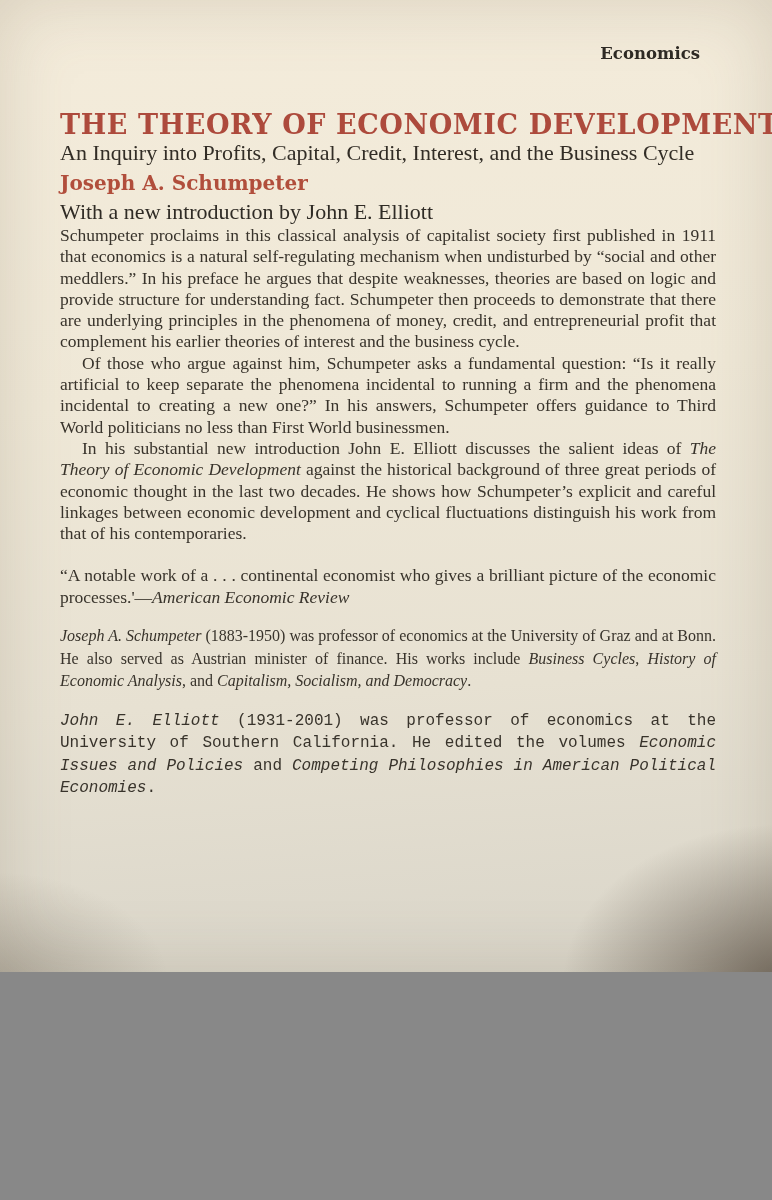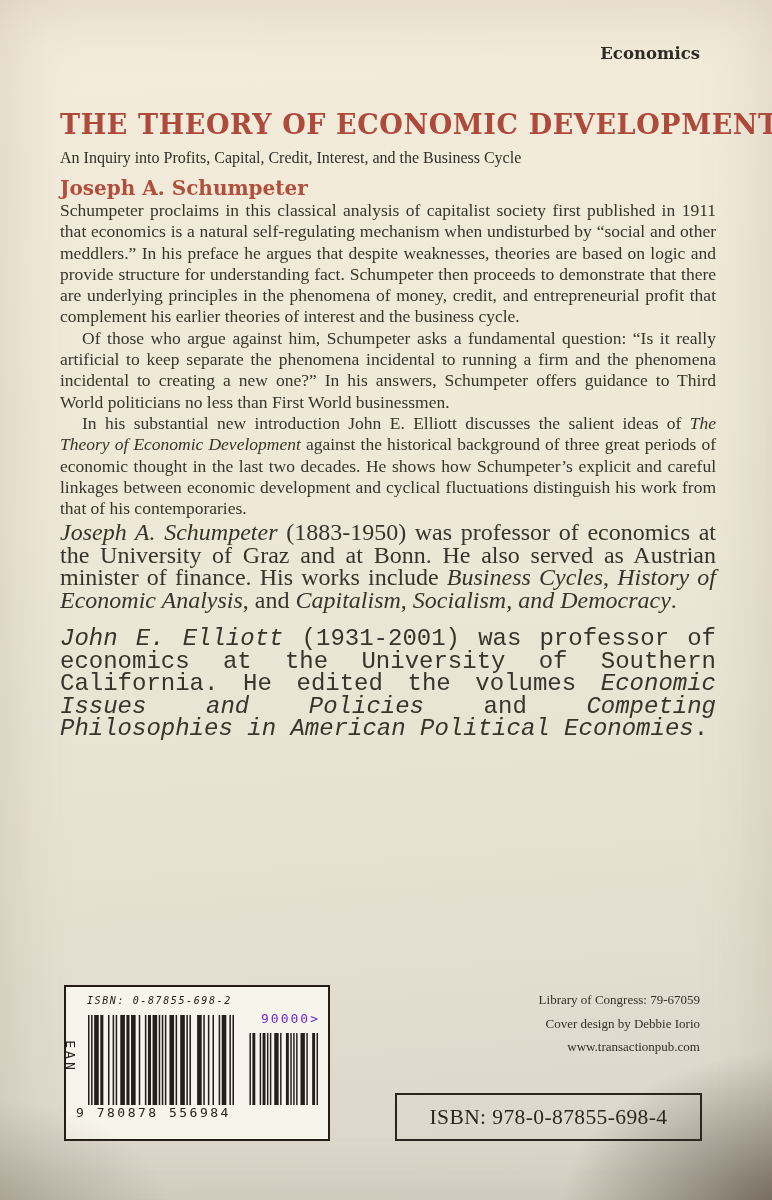--- a/index.html
+++ b/index.html
@@ -1,40 +1,40 @@
 <!DOCTYPE html>
 <html><head>
 <meta charset="utf-8">
 <style>
   html,body{margin:0;padding:0;background:#888;}
   .cover{
-    position:relative;width:772px;height:1200px;overflow:hidden;
+    position:relative;width:772px;height:972px;overflow:hidden;
     background:linear-gradient(176deg,#f4ecdb 0%,#efe8d7 40%,#e7e1d2 70%,#d9d5c9 100%);
     font-family:"Liberation Serif",serif;color:#38332b;
     box-shadow:inset 0 0 70px rgba(118,103,82,0.22);
   }
   .shade-br{position:absolute;right:0;bottom:0;width:240px;height:170px;
     background:radial-gradient(ellipse at 104% 106%,rgba(58,46,34,0.62) 0%,rgba(58,46,34,0) 62%);pointer-events:none;}
   .shade-bl{position:absolute;left:0;bottom:0;width:200px;height:120px;
     background:radial-gradient(ellipse at -4% 108%,rgba(76,65,50,0.28) 0%,rgba(76,65,50,0) 60%);pointer-events:none;}
   .content{position:absolute;left:60px;right:56px;top:0;}
   .category{position:absolute;top:42px;right:72px;text-align:right;
     font-family:"DejaVu Serif",serif;font-weight:bold;font-size:16.5px;line-height:24px;color:#2e2a24;}
   .title{padding-top:110px;font-family:"DejaVu Serif",serif;font-weight:bold;font-size:27px;line-height:30px;
     letter-spacing:0.6px;color:#ad4a3c;white-space:nowrap;}
-  .subtitle{margin-top:5px;font-size:16px;line-height:26px;color:#322d26;}
+  .subtitle{font-size:22px;line-height:26px;color:#322d26;}
   .author{margin-top:5px;font-family:"DejaVu Serif",serif;font-weight:bold;font-size:20px;line-height:24px;color:#b14e3c;}
   .introcredit{margin-top:4px;font-size:22px;line-height:26px;color:#2f2b25;}
   .desc{}
   .para{font-size:17.5px;line-height:21.3px;text-align:justify;margin:0;}
   .para.indent{text-indent:22px;}
   .review{margin-top:20px;font-size:17.5px;line-height:22px;text-align:justify;}
   .about-head{margin-top:22px;text-align:center;font-family:"DejaVu Serif",serif;
     font-weight:bold;font-size:17.5px;color:#b04a38;}
-  .bio{font-size:24px;line-height:22.5px;text-align:justify;margin:2px 0 0 0;}
+  .bio{font-size:16px;line-height:22.5px;text-align:justify;margin:17px 0 0 0;}
   .bio + .bio{margin-top:17px;font-family:Liberation Mono, monospace;}
   .it{font-style:italic;}
   
   .barcode-panel{position:absolute;left:64px;top:985px;width:262px;height:152px;
     background:#f7f4eb;border:2px solid #221d16;}
   .isbn10{position:absolute;left:21px;top:8px;font-family:"DejaVu Sans Mono",monospace;
     font-size:10px;letter-spacing:1.6px;color:#26211a;white-space:nowrap;font-style:italic;}
   .ean-vert{position:absolute;left:-12px;top:62px;font-family:"DejaVu Sans Mono",monospace;
     font-size:13px;letter-spacing:3px;color:#26211a;transform:rotate(90deg);}
   .ean13-bars{position:absolute;left:22px;top:28px;width:146px;height:90px;}
@@ -58,27 +58,29 @@
 <div class="cover">
 
   <div class="category">
     <div>Economics</div>
   </div>
 
   <div class="content">
     <div class="title">THE THEORY OF ECONOMIC DEVELOPMENT</div>
     <div class="subtitle">An Inquiry into Profits, Capital, Credit, Interest, and the Business Cycle</div>
     <div class="author">Joseph A. Schumpeter</div>
+    <div class="introcredit">With a new introduction by John E. Elliott</div>
 
     <div class="desc">
       <p class="para"><span>Schumpeter proclaims in this classical analysis of capitalist society first published in 1911 that economics is a natural self-regulating mechanism when undisturbed by “social and other meddlers.” In his preface he argues that despite weaknesses, theories are based on logic and provide structure for understanding fact. Schumpeter then proceeds to demonstrate that there are underlying principles in the phenomena of money, credit, and entrepreneurial profit that complement his earlier theories of interest and the business cycle.</span></p>
       <p class="para indent"><span>Of those who argue against him, Schumpeter asks a fundamental question: “Is it really artificial to keep separate the phenomena incidental to running a firm and the phenomena incidental to creating a new one?” In his answers, Schumpeter offers guidance to Third World politicians no less than First World businessmen.</span></p>
       <p class="para indent"><span>In his substantial new introduction John E. Elliott discusses the salient ideas of </span><span class="it">The Theory of Economic Development</span><span> against the historical background of three great periods of economic thought in the last two decades. He shows how Schumpeter’s explicit and careful linkages between economic development and cyclical fluctuations distinguish his work from that of his contemporaries.</span></p>
     </div>
 
+    <div class="review"><span>“A notable work of a . . . continental economist who gives a brilliant picture of the economic processes.'—</span><span class="it">American Economic Review</span></div>
 
     <p class="bio"><span class="it">Joseph A. Schumpeter</span><span> (1883-1950) was professor of economics at the University of Graz and at Bonn. He also served as Austrian minister of finance. His works include </span><span class="it">Business Cycles</span><span>, </span><span class="it">History of Economic Analysis</span><span>, and </span><span class="it">Capitalism, Socialism, and Democracy</span><span>.</span></p>
     <p class="bio"><span class="it">John E. Elliott</span><span> (1931-2001) was professor of economics at the University of Southern California. He edited the volumes </span><span class="it">Economic Issues and Policies</span><span> and </span><span class="it">Competing Philosophies in American Political Economies</span><span>.</span></p>
   </div>
 
   <div class="barcode-panel">
     <div class="isbn10">ISBN: 0-87855-698-2</div>
     <div class="ean-vert">EAN</div>
     <div class="ean13-bars">
         <svg viewBox="0 0 95 10" preserveAspectRatio="none">

